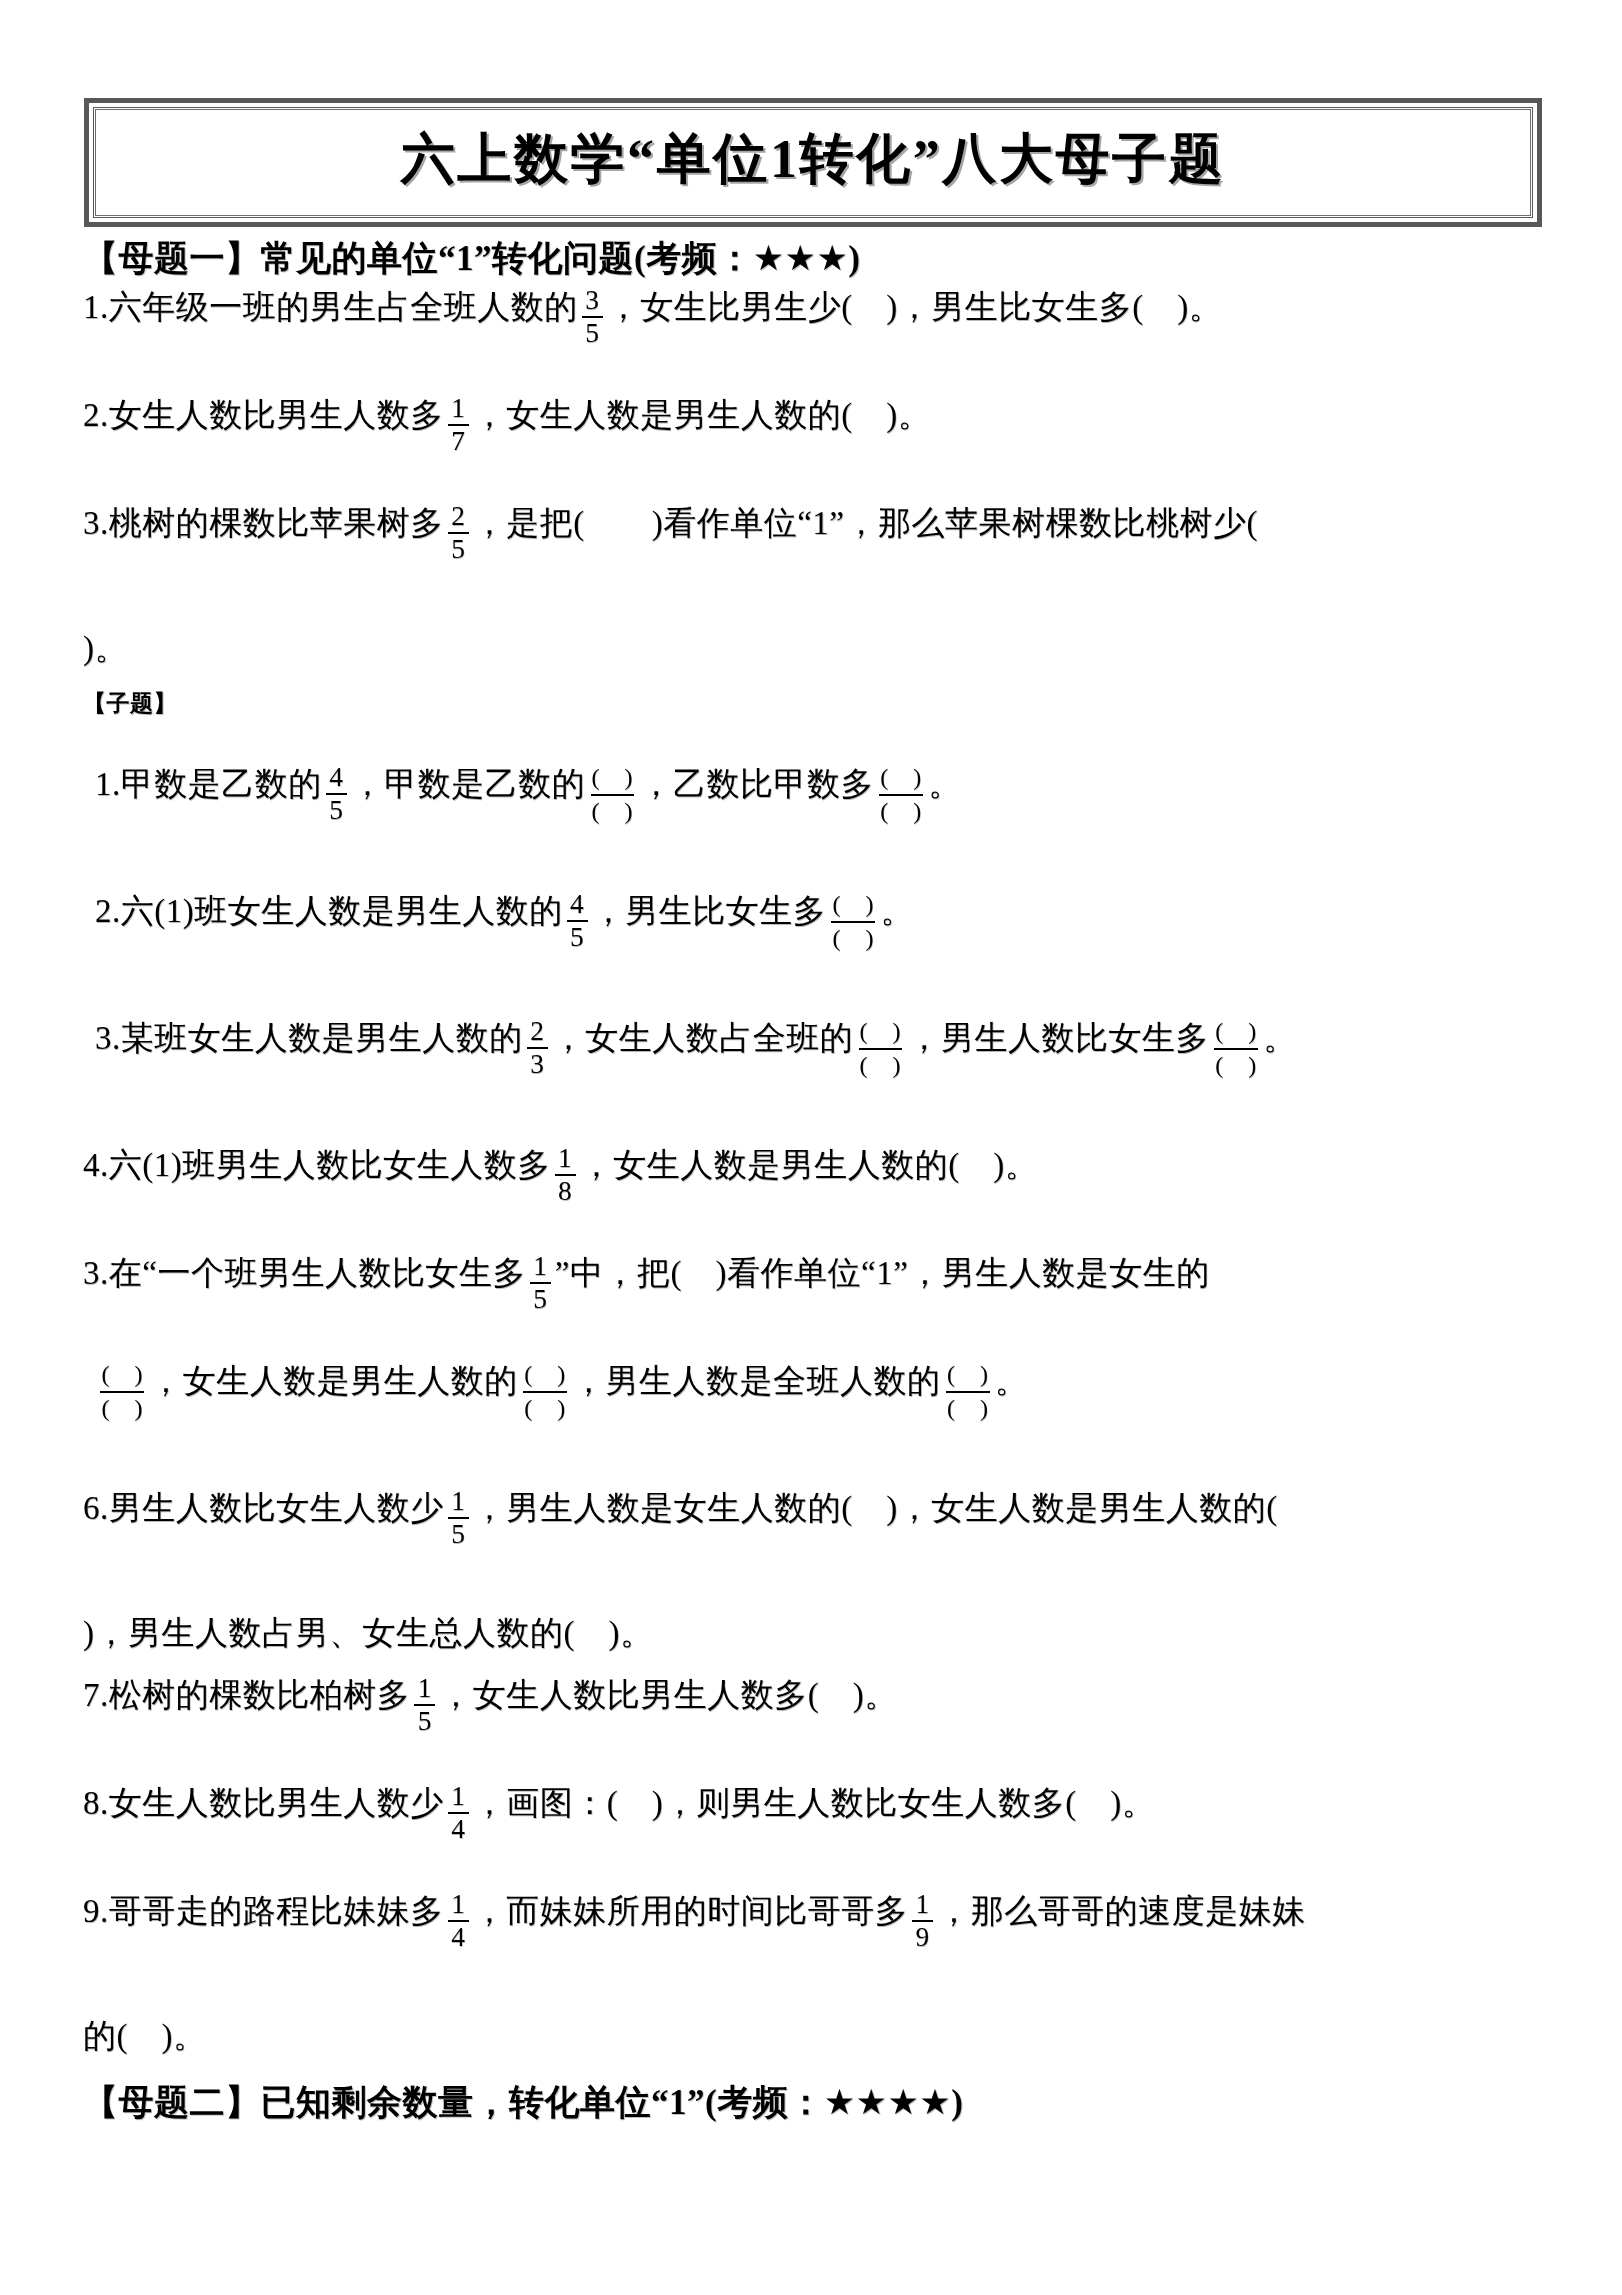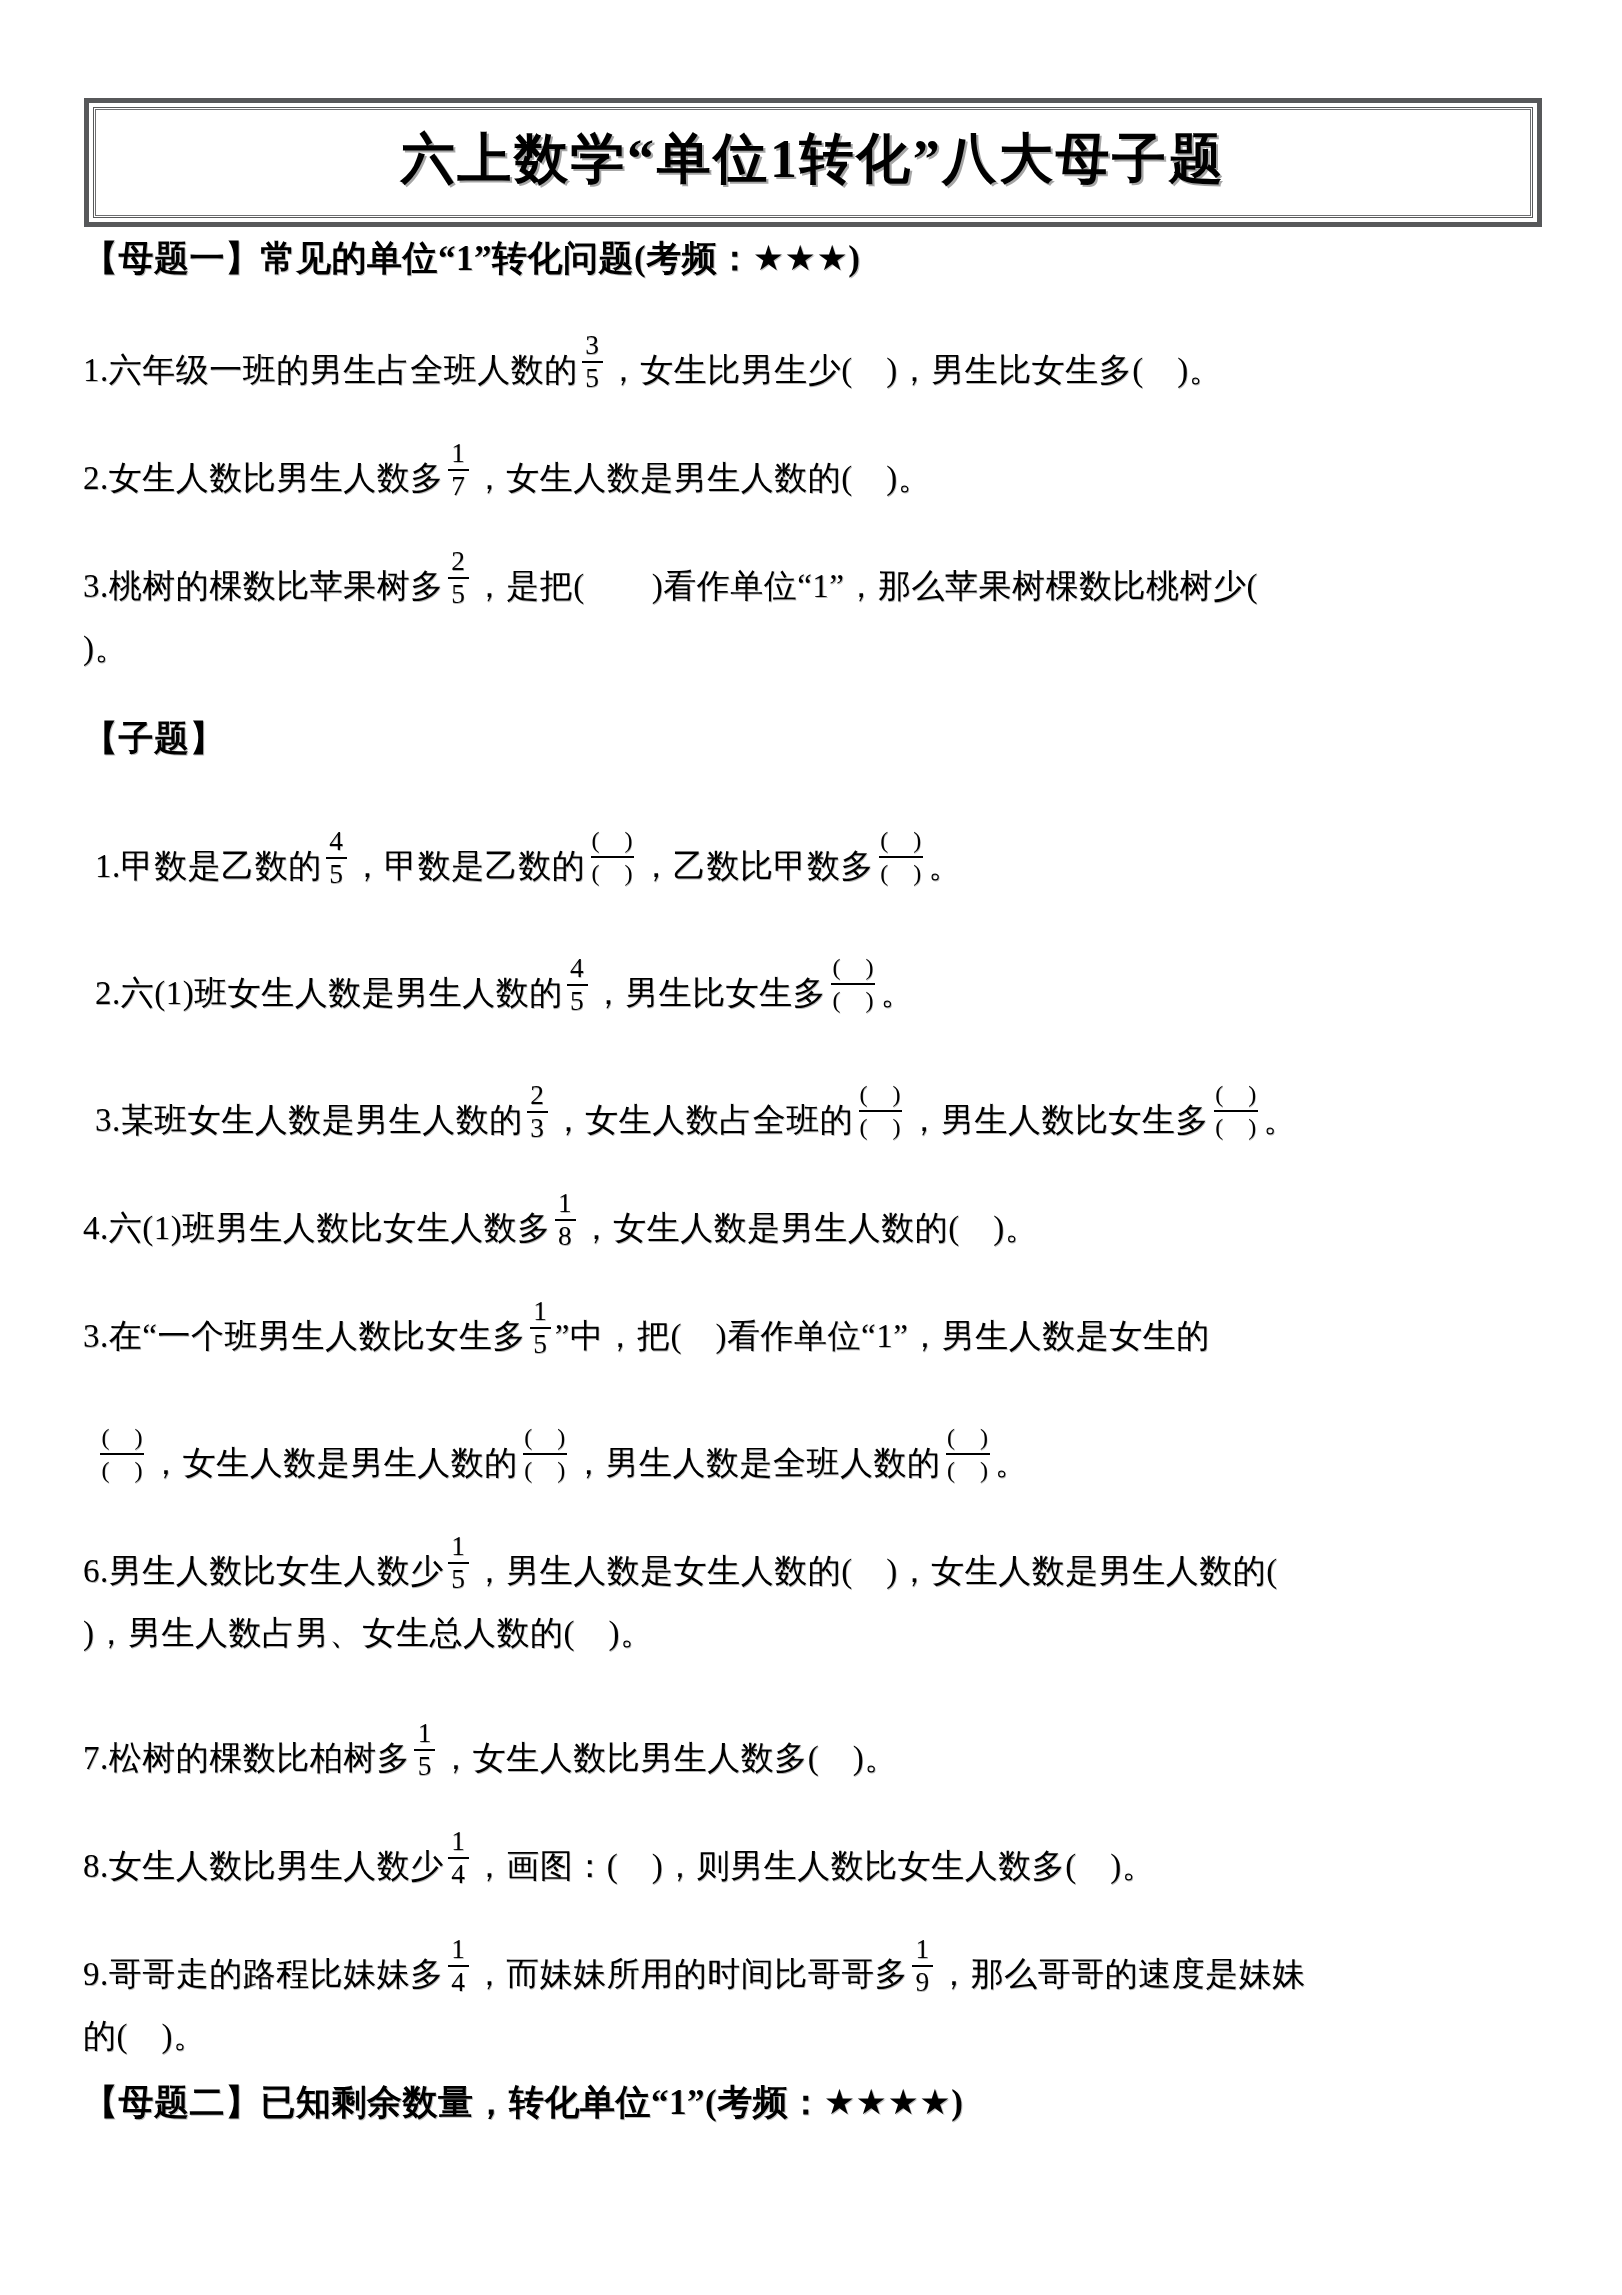--- a/index.html
+++ b/index.html
@@ -21,27 +21,27 @@
     white-space:nowrap;
   }
 
   
   .b-heading{
     font-size:35px;font-weight:bold;letter-spacing:0.5px;
     height:53px;display:flex;align-items:center;white-space:nowrap;
     text-shadow:1.1px 1.1px 0 rgba(0,0,0,0.25);
   }
   .b-subheading{
-    font-size:35px;font-weight:bold;letter-spacing:0.5px;
-    height:74px;display:flex;align-items:flex-end;white-space:nowrap;
+    font-size:23px;font-weight:bold;letter-spacing:0.5px;
+    height:74px;display:flex;align-items:flex-start;white-space:nowrap;
     text-shadow:1.1px 1.1px 0 rgba(0,0,0,0.25);
   }
   .b-line{
     font-size:33px;letter-spacing:0.5px;
-    min-height:108px;display:flex;align-items:flex-end;white-space:nowrap;
+    min-height:108px;display:flex;align-items:flex-start;white-space:nowrap;
     text-shadow:0.8px 0.8px 0 rgba(0,0,0,0.28);
   }
   .b-tall{min-height:127px;margin-left:12px;}
   .b-cont{
     font-size:33px;letter-spacing:0.5px;
     min-height:79px;display:flex;align-items:center;white-space:nowrap;
     text-shadow:0.8px 0.8px 0 rgba(0,0,0,0.28);
   }
 
   

